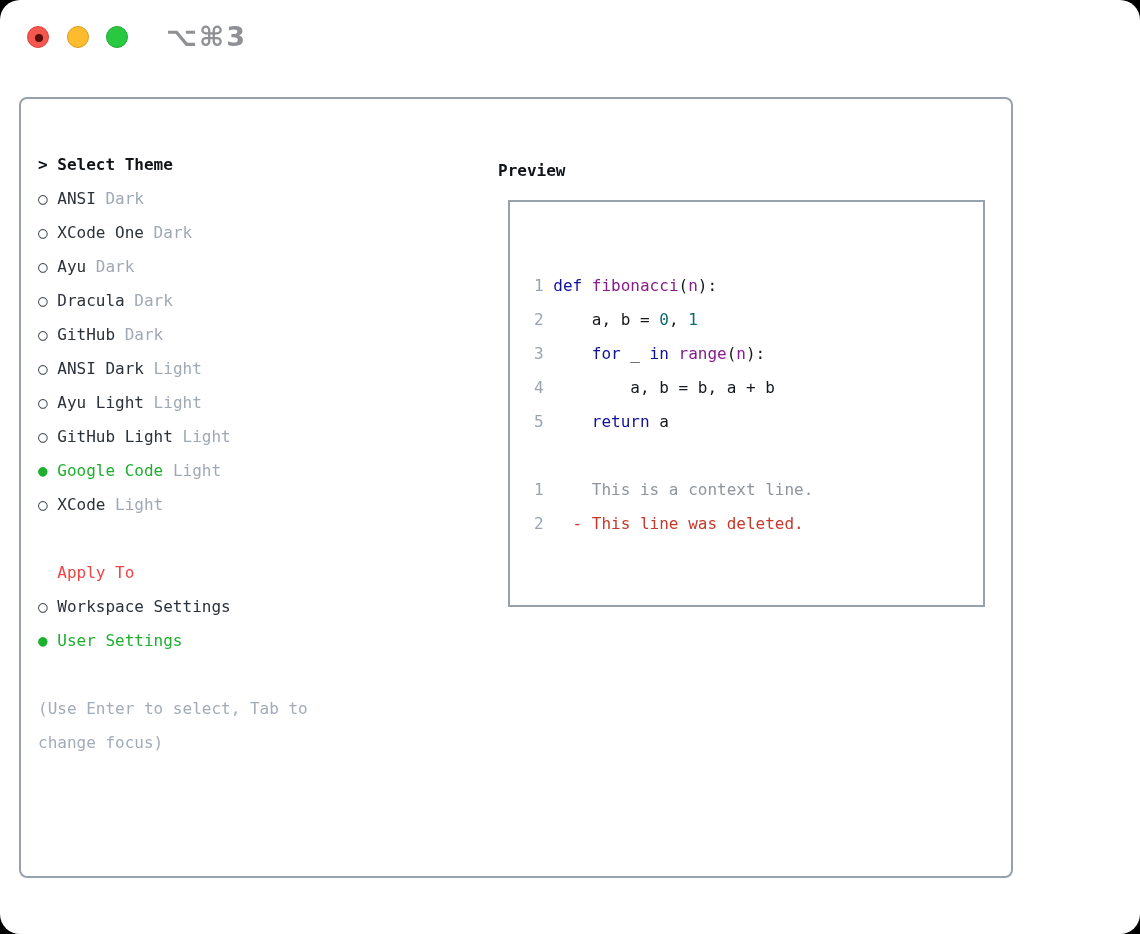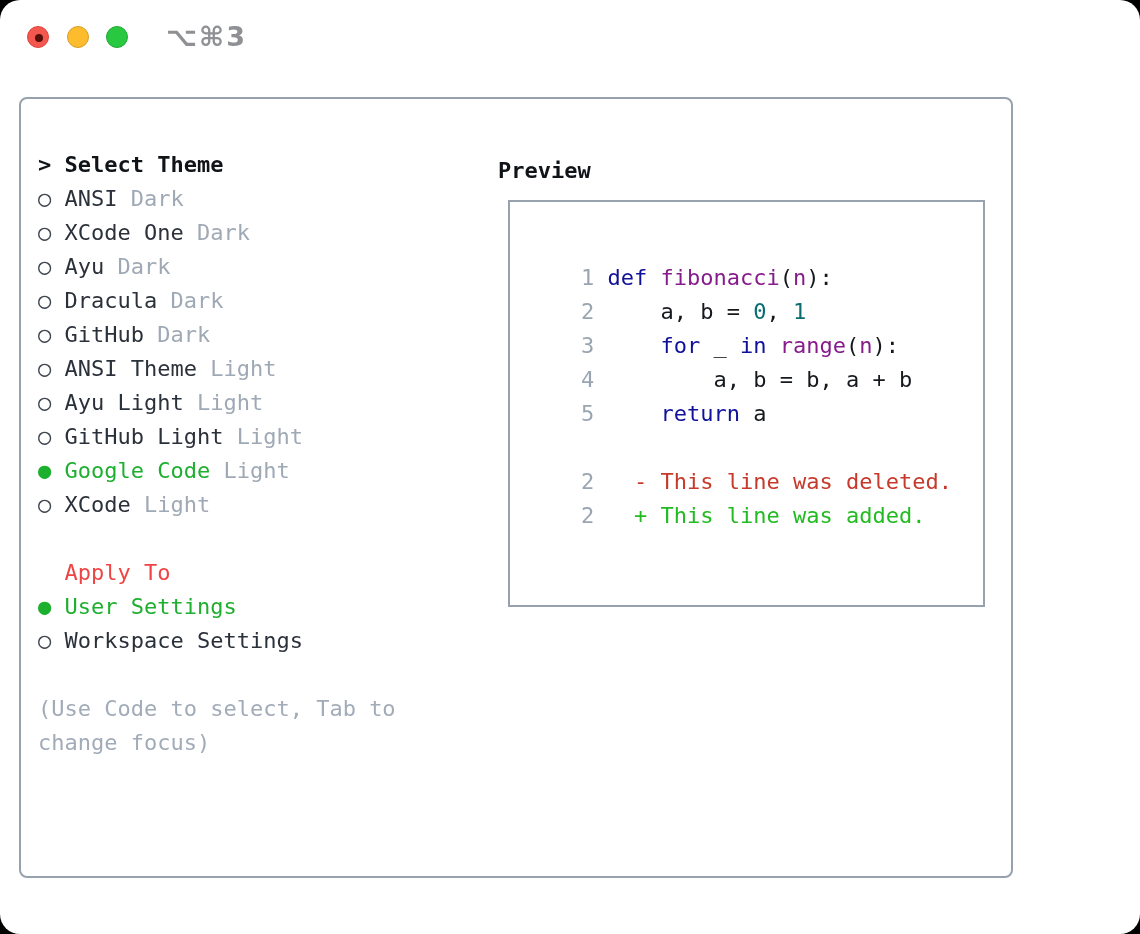--- a/index.html
+++ b/index.html
@@ -20,38 +20,38 @@
     color:var(--shortcut);letter-spacing:2px;
     font-family:"DejaVu Sans","Liberation Sans",sans-serif;
   }
 
   
   .frame{
     position:absolute;left:19px;top:97px;width:994px;height:781px;
     border:2px solid var(--frame-border);border-radius:8px;box-sizing:border-box;background:#fff;
   }
 
-  .row{height:34px;line-height:34px;white-space:pre;font-size:22px;color:var(--item);}
+  .row{height:34px;line-height:34px;white-space:pre;font-size:16px;color:var(--item);}
   .left-col{position:absolute;left:17px;top:49px;}
   .hdr{font-weight:bold;color:var(--header);}
   .cursor{font-weight:bold;color:var(--header);}
   .bullet{color:var(--bullet);}
   .bullet.sel{color:var(--accent-green);}
   .label{color:var(--item);}
   .label.sel{color:var(--accent-green);}
   .suffix{color:var(--suffix);}
   .apply-title{color:#ef4444;}
   .hint-row{color:var(--hint);}
 
   .preview-title{position:absolute;left:477px;top:55px;}
   .preview-box{
     position:absolute;left:487px;top:101px;width:477px;height:407px;
     border:2px solid var(--frame-border);box-sizing:border-box;background:#fff;
   }
-  .code-area{position:absolute;left:24px;top:59px;margin-left:47px;}
+  .code-area{position:absolute;left:24px;top:67px;}
 
   .tok-kw{color:var(--kw);}
   .tok-fn{color:var(--fn);}
   .tok-num{color:var(--num);}
   .tok-pl{color:var(--pl);}
   .tok-ln{color:var(--ln);}
   .tok-ctx{color:var(--ctx);}
   .tok-del{color:var(--del);}
   .tok-add{color:var(--add);}
 </style>
@@ -70,52 +70,52 @@
   <div class="frame">
 
     <div class="left-col">
       <div class="row"><span class="cursor">&gt;</span><span> </span><span class="hdr">Select Theme</span></div>
       <div id="theme-list">
           <div class="row"><span class="bullet">○</span><span class="label"> ANSI </span><span class="suffix">Dark</span></div>
           <div class="row"><span class="bullet">○</span><span class="label"> XCode One </span><span class="suffix">Dark</span></div>
           <div class="row"><span class="bullet">○</span><span class="label"> Ayu </span><span class="suffix">Dark</span></div>
           <div class="row"><span class="bullet">○</span><span class="label"> Dracula </span><span class="suffix">Dark</span></div>
           <div class="row"><span class="bullet">○</span><span class="label"> GitHub </span><span class="suffix">Dark</span></div>
-          <div class="row"><span class="bullet">○</span><span class="label"> ANSI Theme </span><span class="suffix">Light</span></div>
+          <div class="row"><span class="bullet">○</span><span class="label"> ANSI Dark </span><span class="suffix">Light</span></div>
           <div class="row"><span class="bullet">○</span><span class="label"> Ayu Light </span><span class="suffix">Light</span></div>
           <div class="row"><span class="bullet">○</span><span class="label"> GitHub Light </span><span class="suffix">Light</span></div>
           <div class="row"><span class="bullet sel">●</span><span class="label sel"> Google Code </span><span class="suffix">Light</span></div>
           <div class="row"><span class="bullet">○</span><span class="label"> XCode </span><span class="suffix">Light</span></div>
         </div>
       <div class="row"> </div>
       <div class="row"><span>  </span><span class="apply-title">Apply To</span></div>
       <div id="apply-list">
+          <div class="row"><span class="bullet">○</span><span class="label"> Workspace Settings</span></div>
           <div class="row"><span class="bullet sel">●</span><span class="label sel"> User Settings</span></div>
-          <div class="row"><span class="bullet">○</span><span class="label"> Workspace Settings</span></div>
         </div>
       <div class="row"> </div>
       <div id="hint">
-          <div class="row hint-row">(Use Code to select, Tab to</div>
+          <div class="row hint-row">(Use Enter to select, Tab to</div>
           <div class="row hint-row">change focus)</div>
         </div>
     </div>
 
     <div class="row preview-title"><span class="hdr">Preview</span></div>
 
     <div class="preview-box">
       <div class="code-area">
         <div id="code-lines">
             <div class="row"><span class="tok-ln">1 </span><span class="tok-kw">def</span><span class="tok-pl"> </span><span class="tok-fn">fibonacci</span><span class="tok-pl">(</span><span class="tok-fn">n</span><span class="tok-pl">):</span></div>
             <div class="row"><span class="tok-ln">2 </span><span class="tok-pl">    a, b = </span><span class="tok-num">0</span><span class="tok-pl">, </span><span class="tok-num">1</span></div>
             <div class="row"><span class="tok-ln">3 </span><span class="tok-pl">    </span><span class="tok-kw">for</span><span class="tok-pl"> _ </span><span class="tok-kw">in</span><span class="tok-pl"> </span><span class="tok-fn">range</span><span class="tok-pl">(</span><span class="tok-fn">n</span><span class="tok-pl">):</span></div>
             <div class="row"><span class="tok-ln">4 </span><span class="tok-pl">        a, b = b, a + b</span></div>
             <div class="row"><span class="tok-ln">5 </span><span class="tok-pl">    </span><span class="tok-kw">return</span><span class="tok-pl"> a</span></div>
           </div>
         <div class="row"> </div>
         <div id="diff-lines">
+            <div class="row"><span class="tok-ln">1 </span><span class="tok-ctx">    This is a context line.</span></div>
             <div class="row"><span class="tok-ln">2 </span><span class="tok-pl">  </span><span class="tok-del">- This line was deleted.</span></div>
-            <div class="row"><span class="tok-ln">2 </span><span class="tok-pl">  </span><span class="tok-add">+ This line was added.</span></div>
           </div>
       </div>
     </div>
 
   </div>
 </div>
 
 </body></html>

